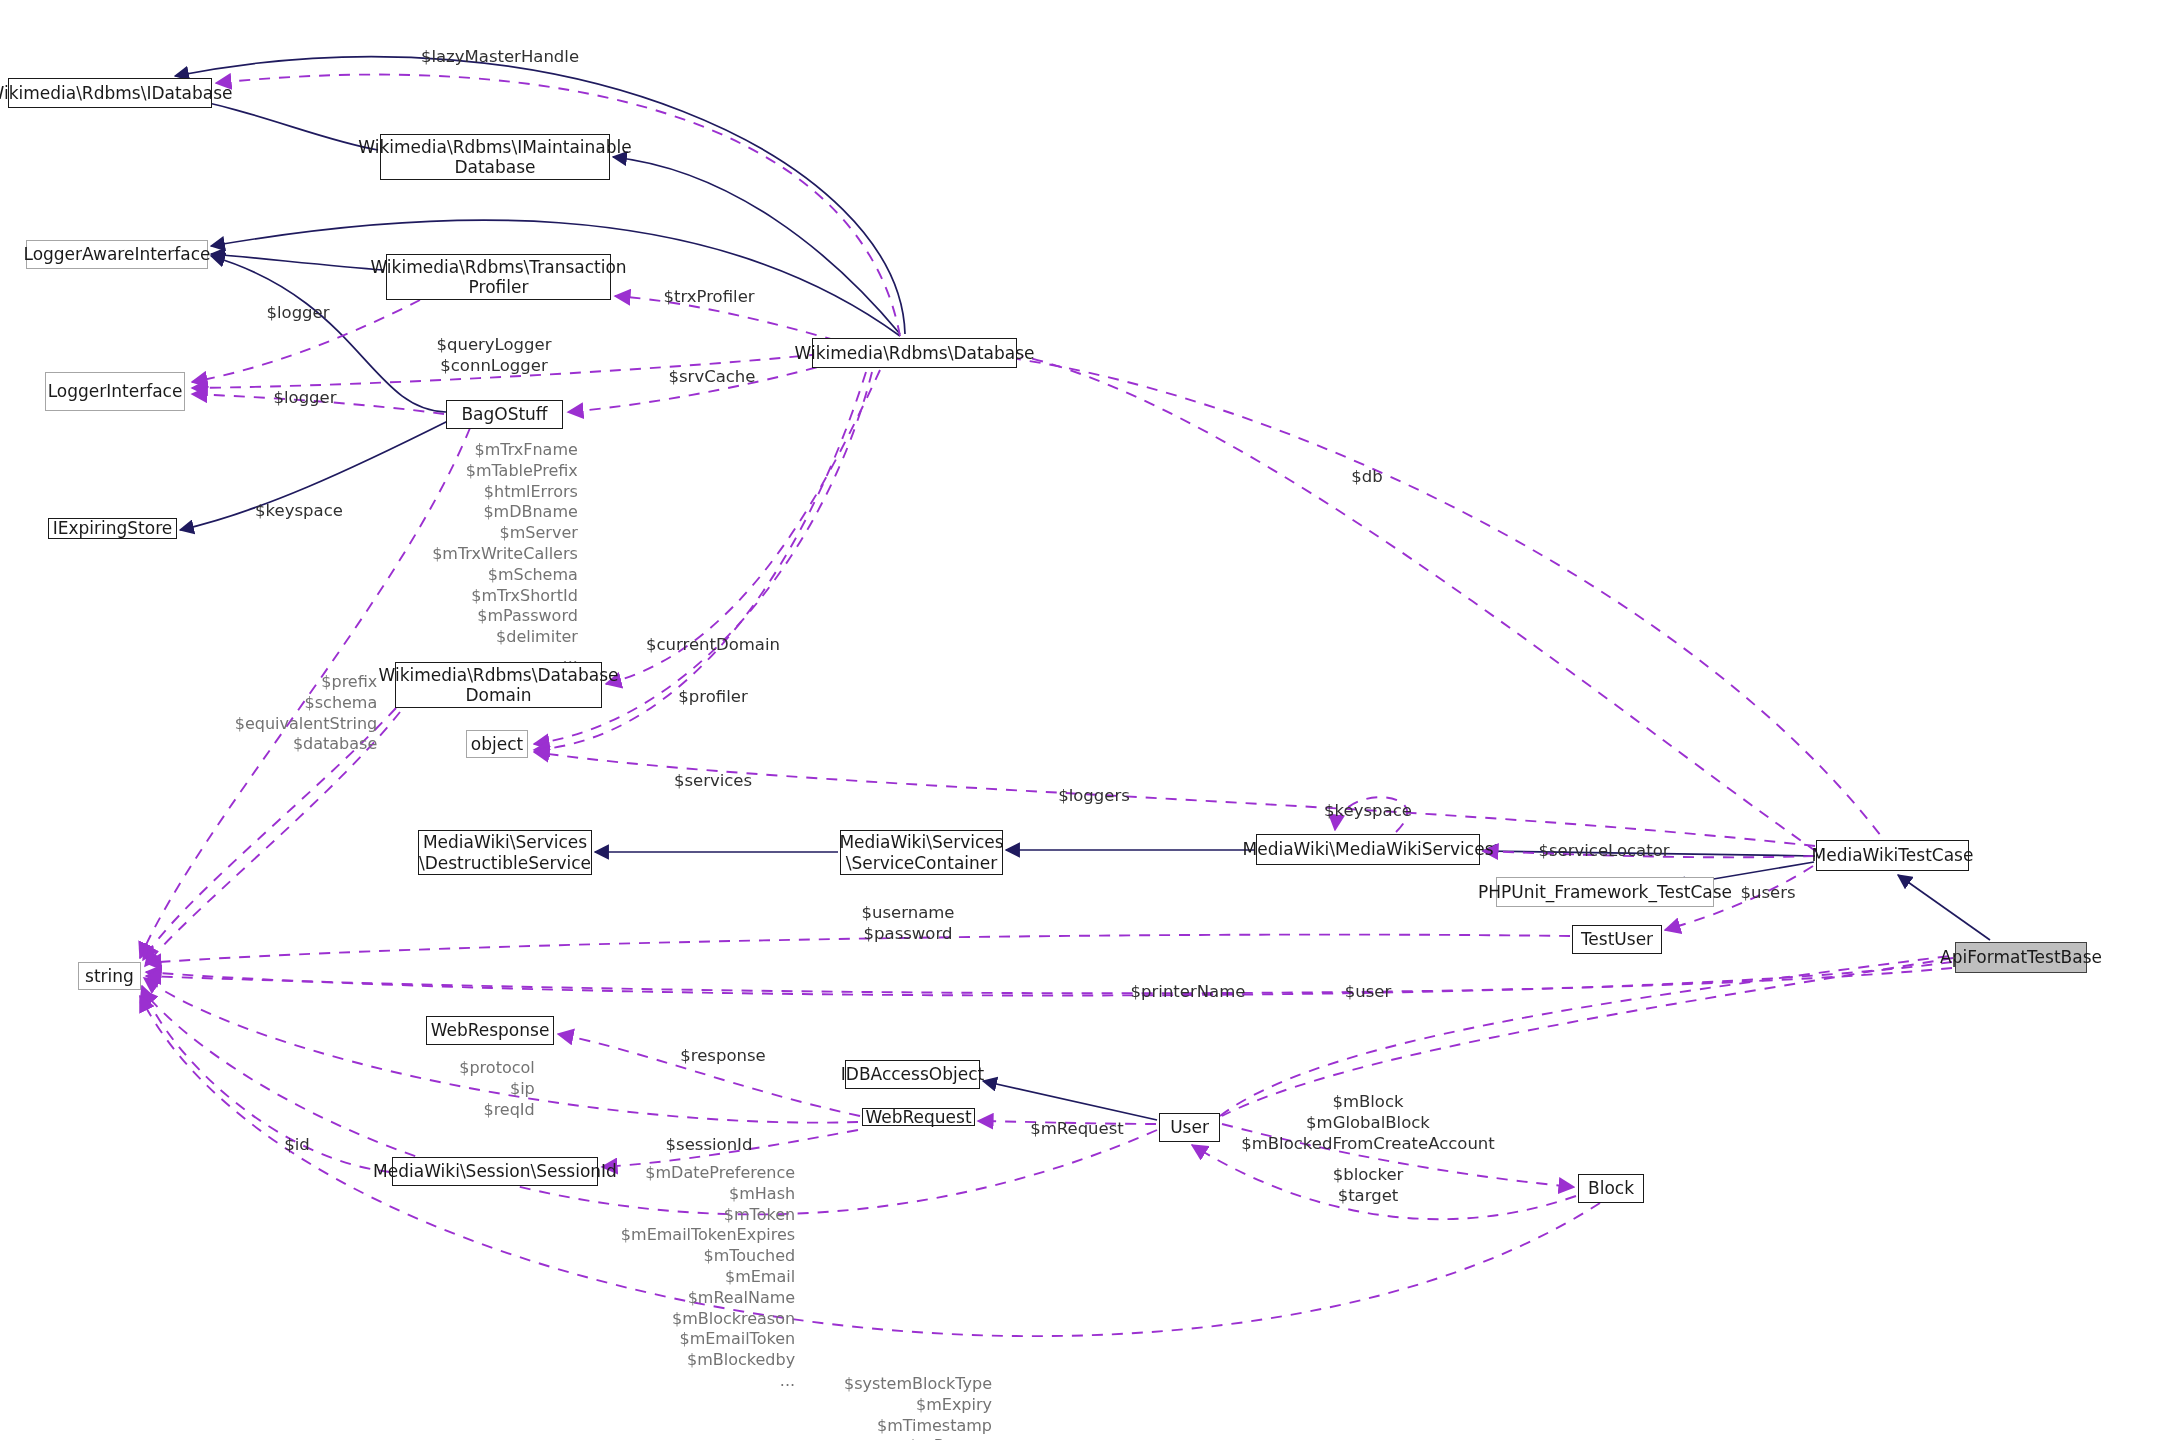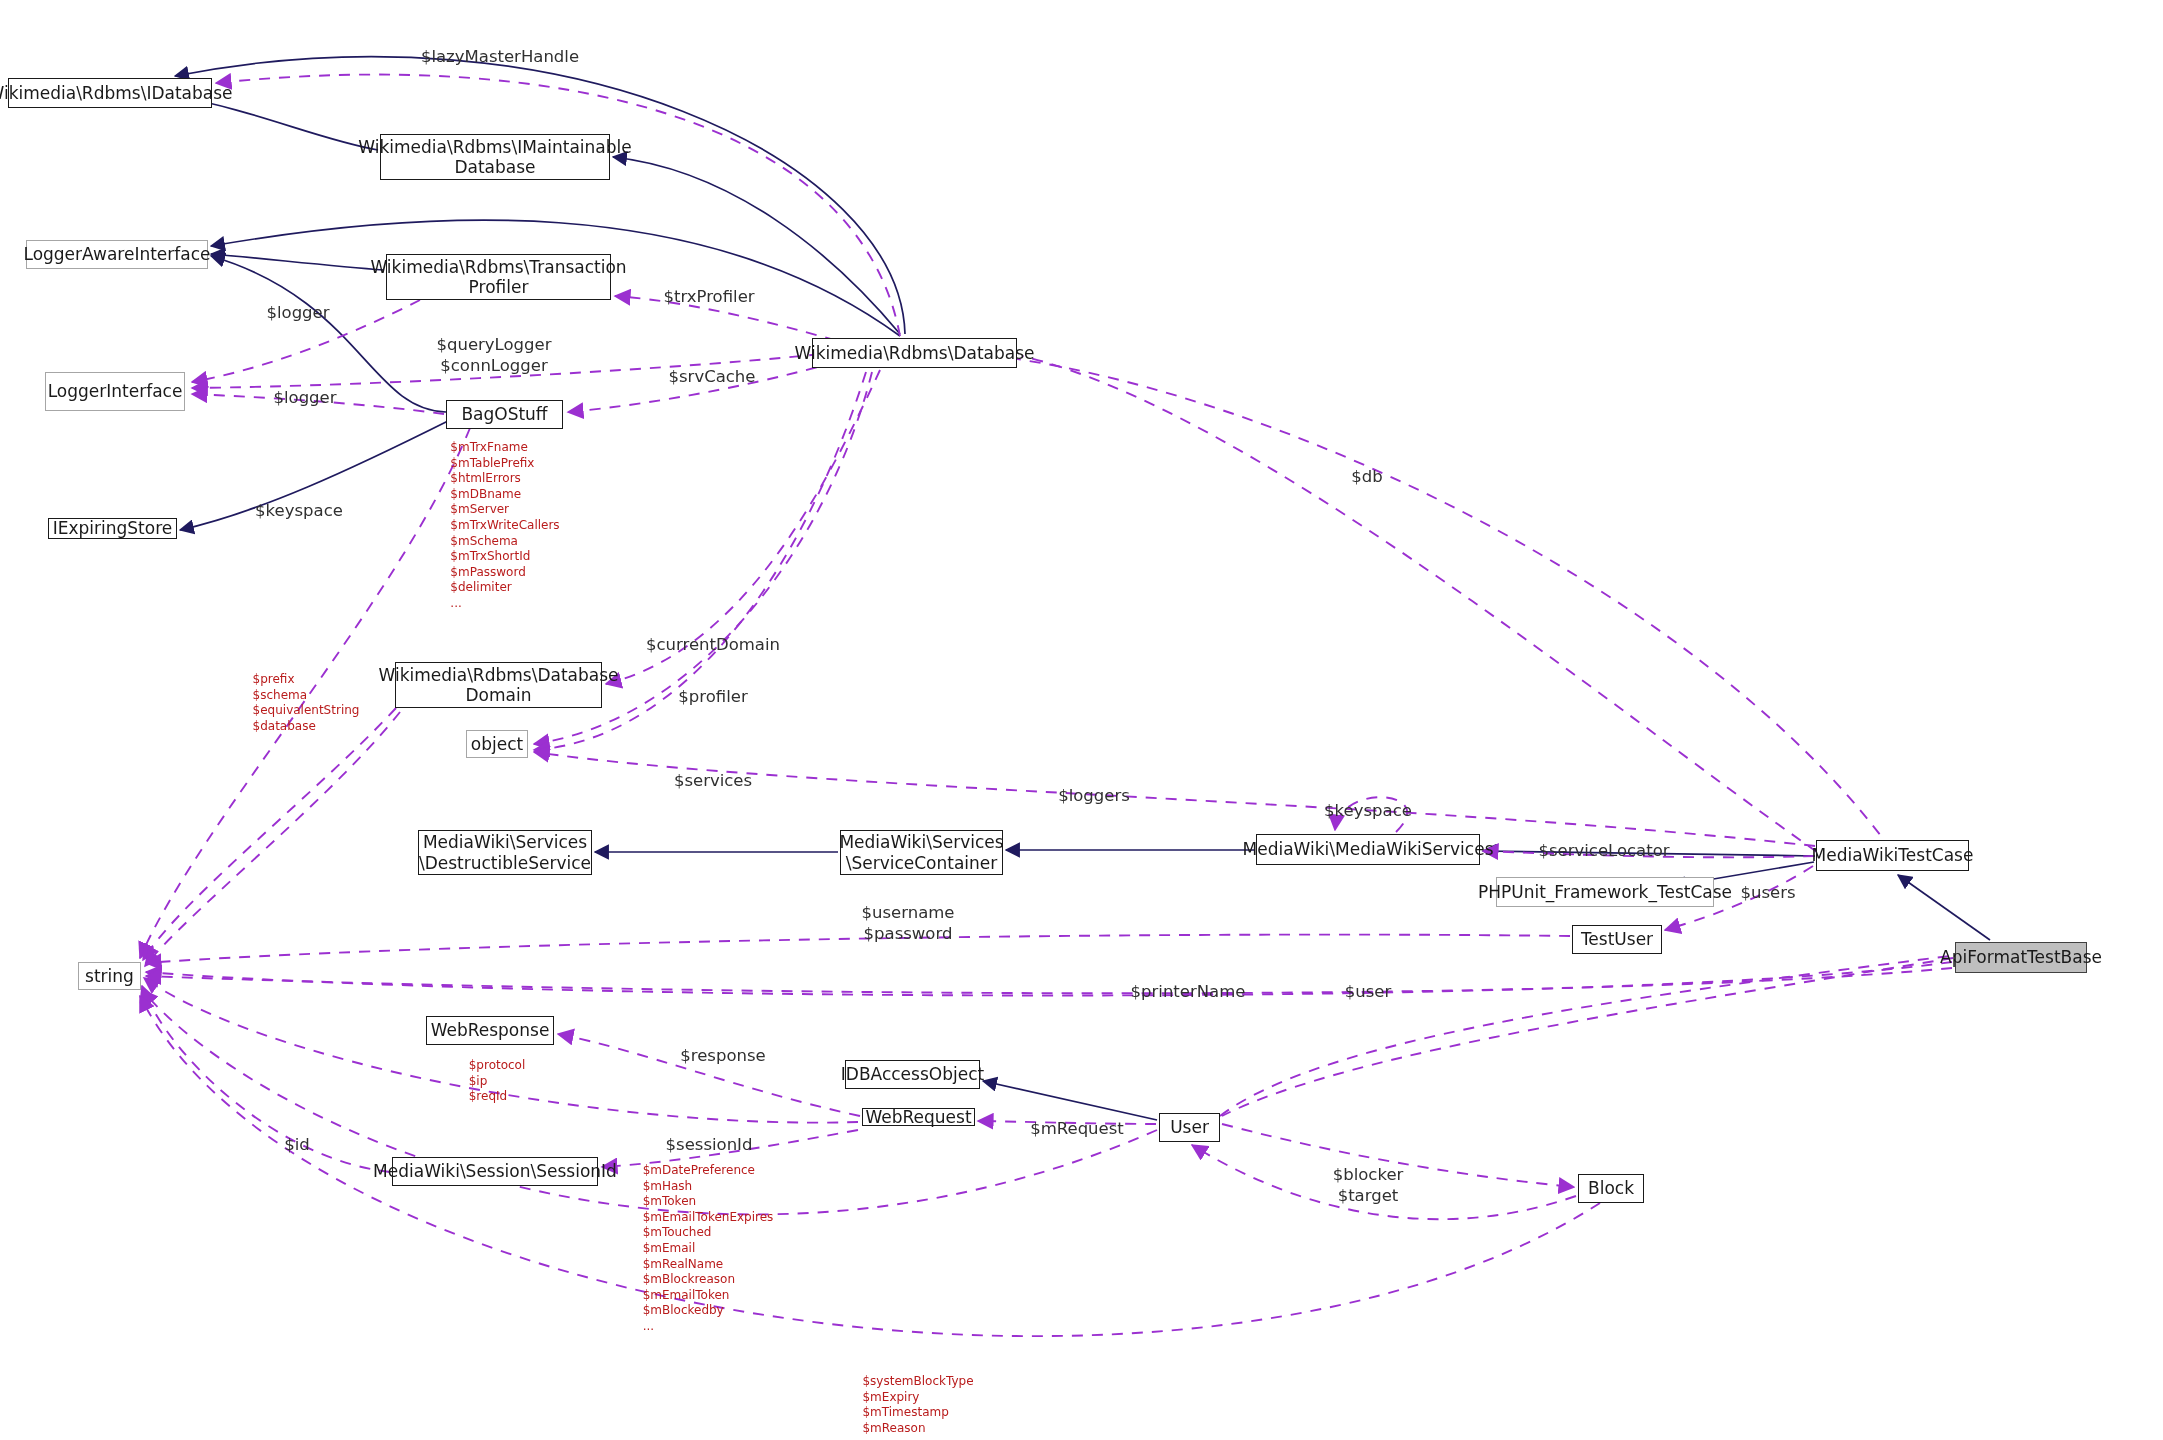--- a/index.html
+++ b/index.html
@@ -50,24 +50,24 @@
     font-size: 16.5px;
     line-height: 1.28;
     color: #303030;
     text-align: center;
     white-space: pre;
     z-index: 4;
     transform: translateX(-50%);
   }
   .attr-label {
     position: absolute;
-    font-size: 12px;
+    font-size: 16px;
     line-height: 1.3;
-    color: #b91c1c;
-    text-align: left;
+    color: #737373;
+    text-align: right;
     white-space: pre;
     z-index: 4;
     transform: translateX(-50%);
   }
 </style>
 </head>
 <body>
 
 <div id="canvas">
 
@@ -262,20 +262,23 @@
   <div class="edge-label" style="left:1768px;top:882px">$users</div>
   <div class="edge-label" style="left:908px;top:902px">$username
 $password</div>
   <div class="edge-label" style="left:1188px;top:981px">$printerName</div>
   <div class="edge-label" style="left:1368px;top:981px">$user</div>
   <div class="edge-label" style="left:723px;top:1045px">$response</div>
   <div class="attr-label" style="left:497px;top:1058px">$protocol
 $ip
 $reqId</div>
   <div class="edge-label" style="left:1077px;top:1118px">$mRequest</div>
+  <div class="edge-label" style="left:1368px;top:1091px">$mBlock
+$mGlobalBlock
+$mBlockedFromCreateAccount</div>
   <div class="edge-label" style="left:709px;top:1134px">$sessionId</div>
   <div class="edge-label" style="left:297px;top:1134px">$id</div>
   <div class="edge-label" style="left:1368px;top:1164px">$blocker
 $target</div>
   <div class="attr-label" style="left:708px;top:1163px">$mDatePreference
 $mHash
 $mToken
 $mEmailTokenExpires
 $mTouched
 $mEmail

